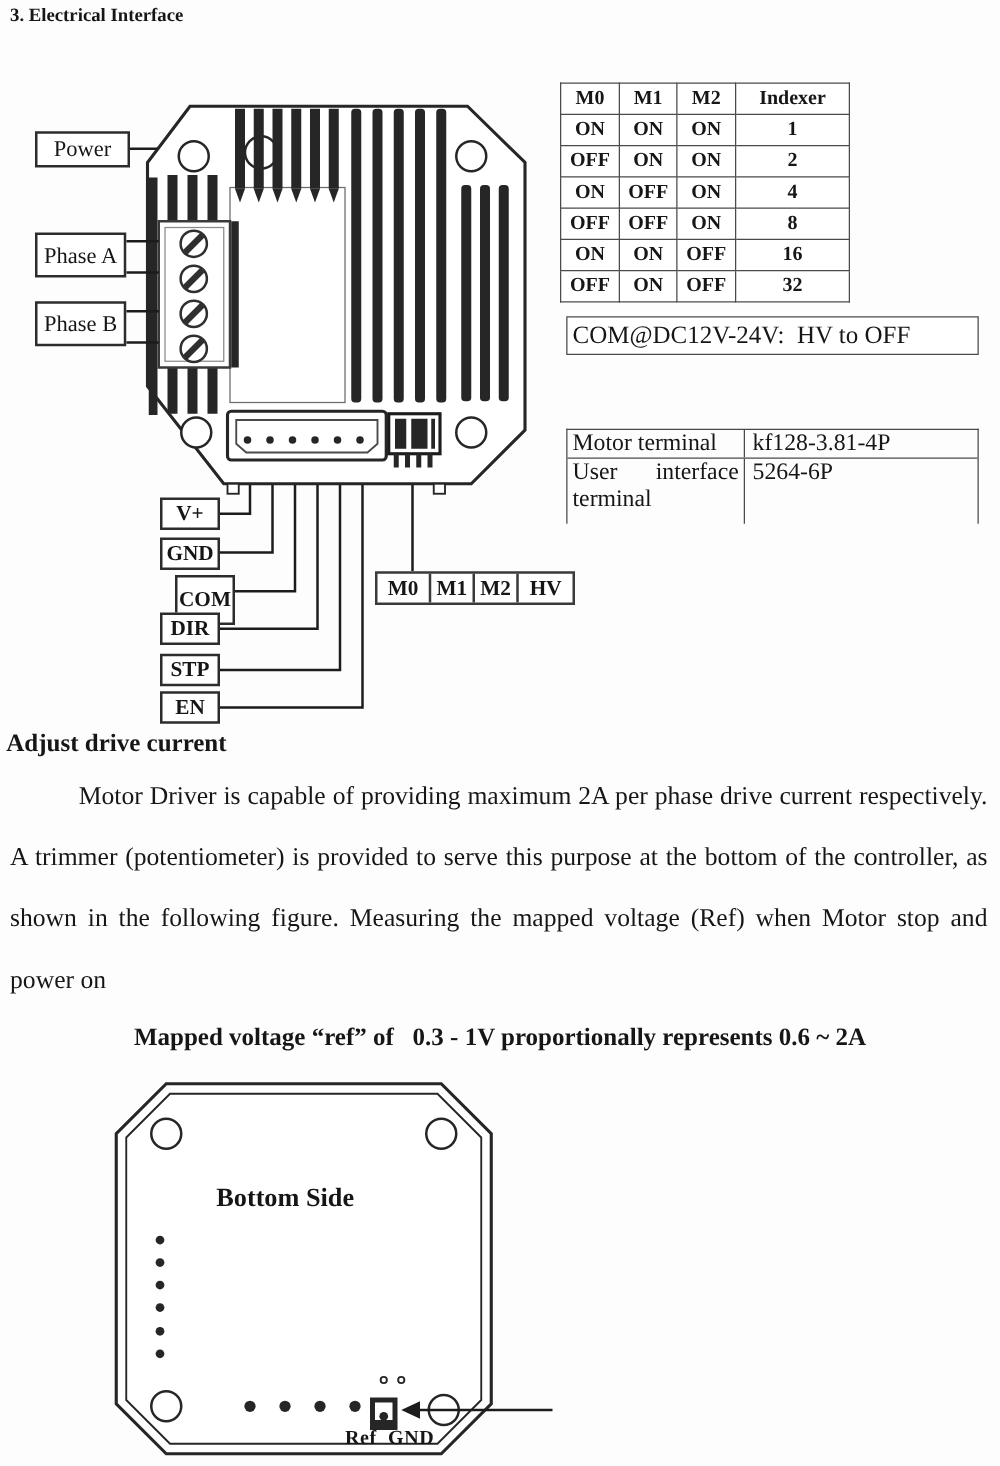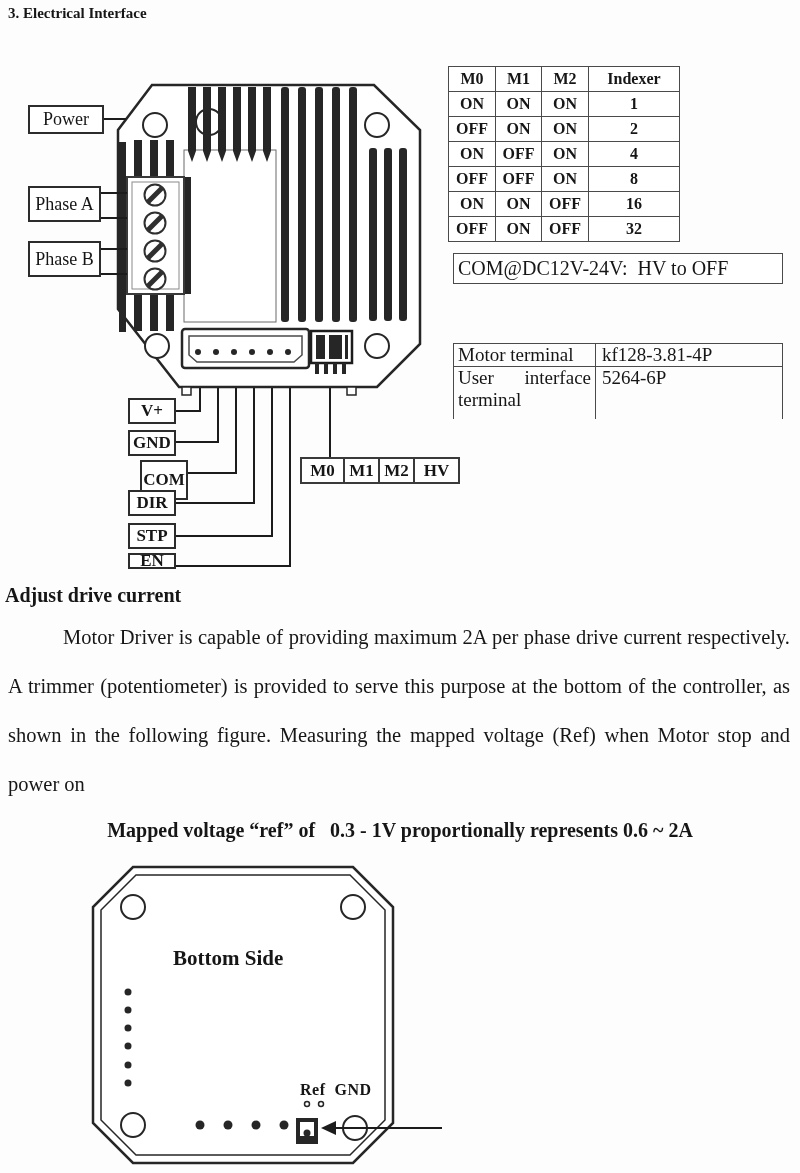--- a/index.html
+++ b/index.html
@@ -169,21 +169,21 @@
 
   <div class="abs lbl" style="left:28px;top:105px;width:76px;height:29px;">Power</div>
   <div class="abs lbl" style="left:28px;top:186px;width:73px;height:36px;">Phase A</div>
   <div class="abs lbl" style="left:28px;top:241px;width:73px;height:36px;">Phase B</div>
 
   <div class="abs pinlbl" style="left:128px;top:398px;width:48px;height:26px;">V+</div>
   <div class="abs pinlbl" style="left:128px;top:430px;width:48px;height:26px;">GND</div>
   <div class="abs pinlbl" style="left:140px;top:460px;width:48px;height:40px;">COM</div>
   <div class="abs pinlbl" style="left:128px;top:490px;width:48px;height:26px;">DIR</div>
   <div class="abs pinlbl" style="left:128px;top:523px;width:48px;height:26px;">STP</div>
-  <div class="abs pinlbl" style="left:128px;top:553px;width:48px;height:16px;">EN</div>
+  <div class="abs pinlbl" style="left:128px;top:553px;width:48px;height:26px;">EN</div>
 
   <div class="abs mode-strip" style="left:300px;top:457px;">
     <div class="mode-cell" style="width:43px;">M0</div>
     <div class="mode-cell" style="width:35px;">M1</div>
     <div class="mode-cell" style="width:35px;">M2</div>
     <div class="mode-cell" style="width:43px;">HV</div>
   </div>
 
   <table class="abs idx" style="left:448px;top:66px;">
     <tbody>
@@ -283,15 +283,15 @@
       <rect x="300" y="1122" width="14" height="14" fill="#ffffff"></rect>
       <circle cx="307" cy="1133" r="3.5" fill="#262626"></circle>
     </g>
     <g>
       <line x1="335" y1="1128" x2="442" y2="1128" stroke="#1c1c1c" stroke-width="2"></line>
       <polygon points="321,1128 336,1121 336,1135" fill="#1c1c1c"></polygon>
     </g>
   </svg>
 
   <div class="abs board-label" style="left:173px;top:946px;">Bottom Side</div>
-  <div class="abs refgnd pre" style="left:276px;top:1081px;margin-left:24px;">Ref  GND</div>
+  <div class="abs refgnd pre" style="left:276px;top:1142px;">Ref  GND</div>
 
 </div>
 
 </body></html>

